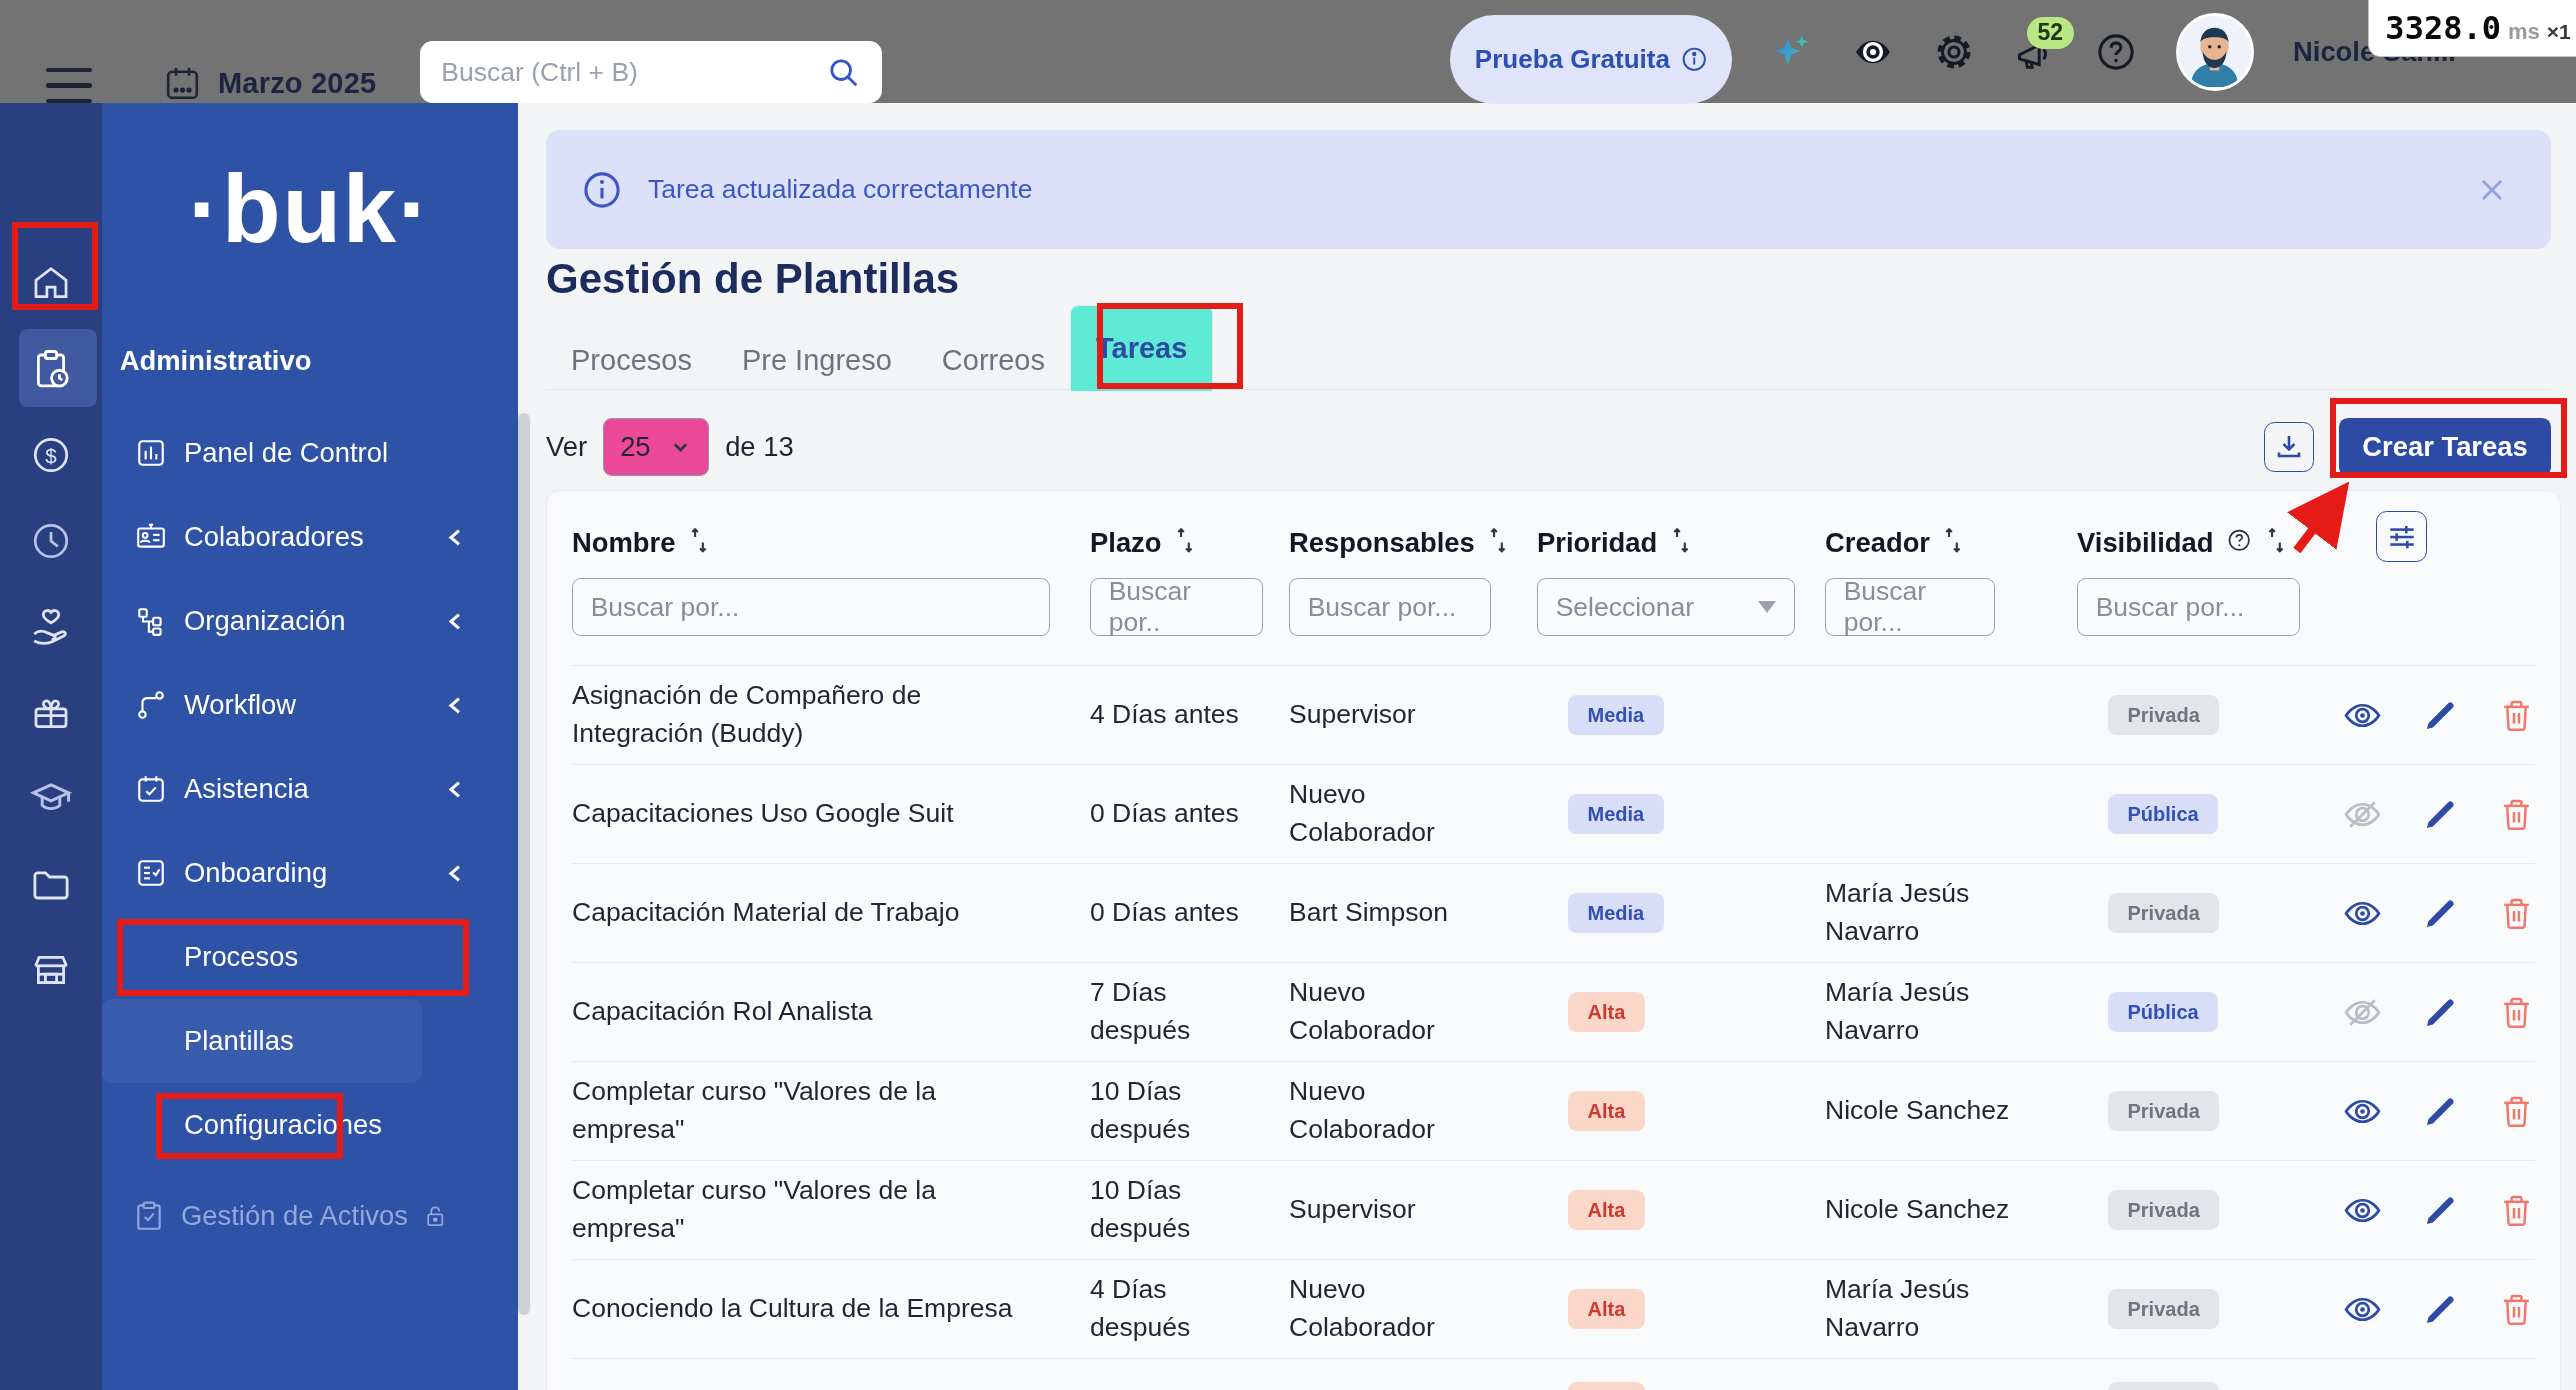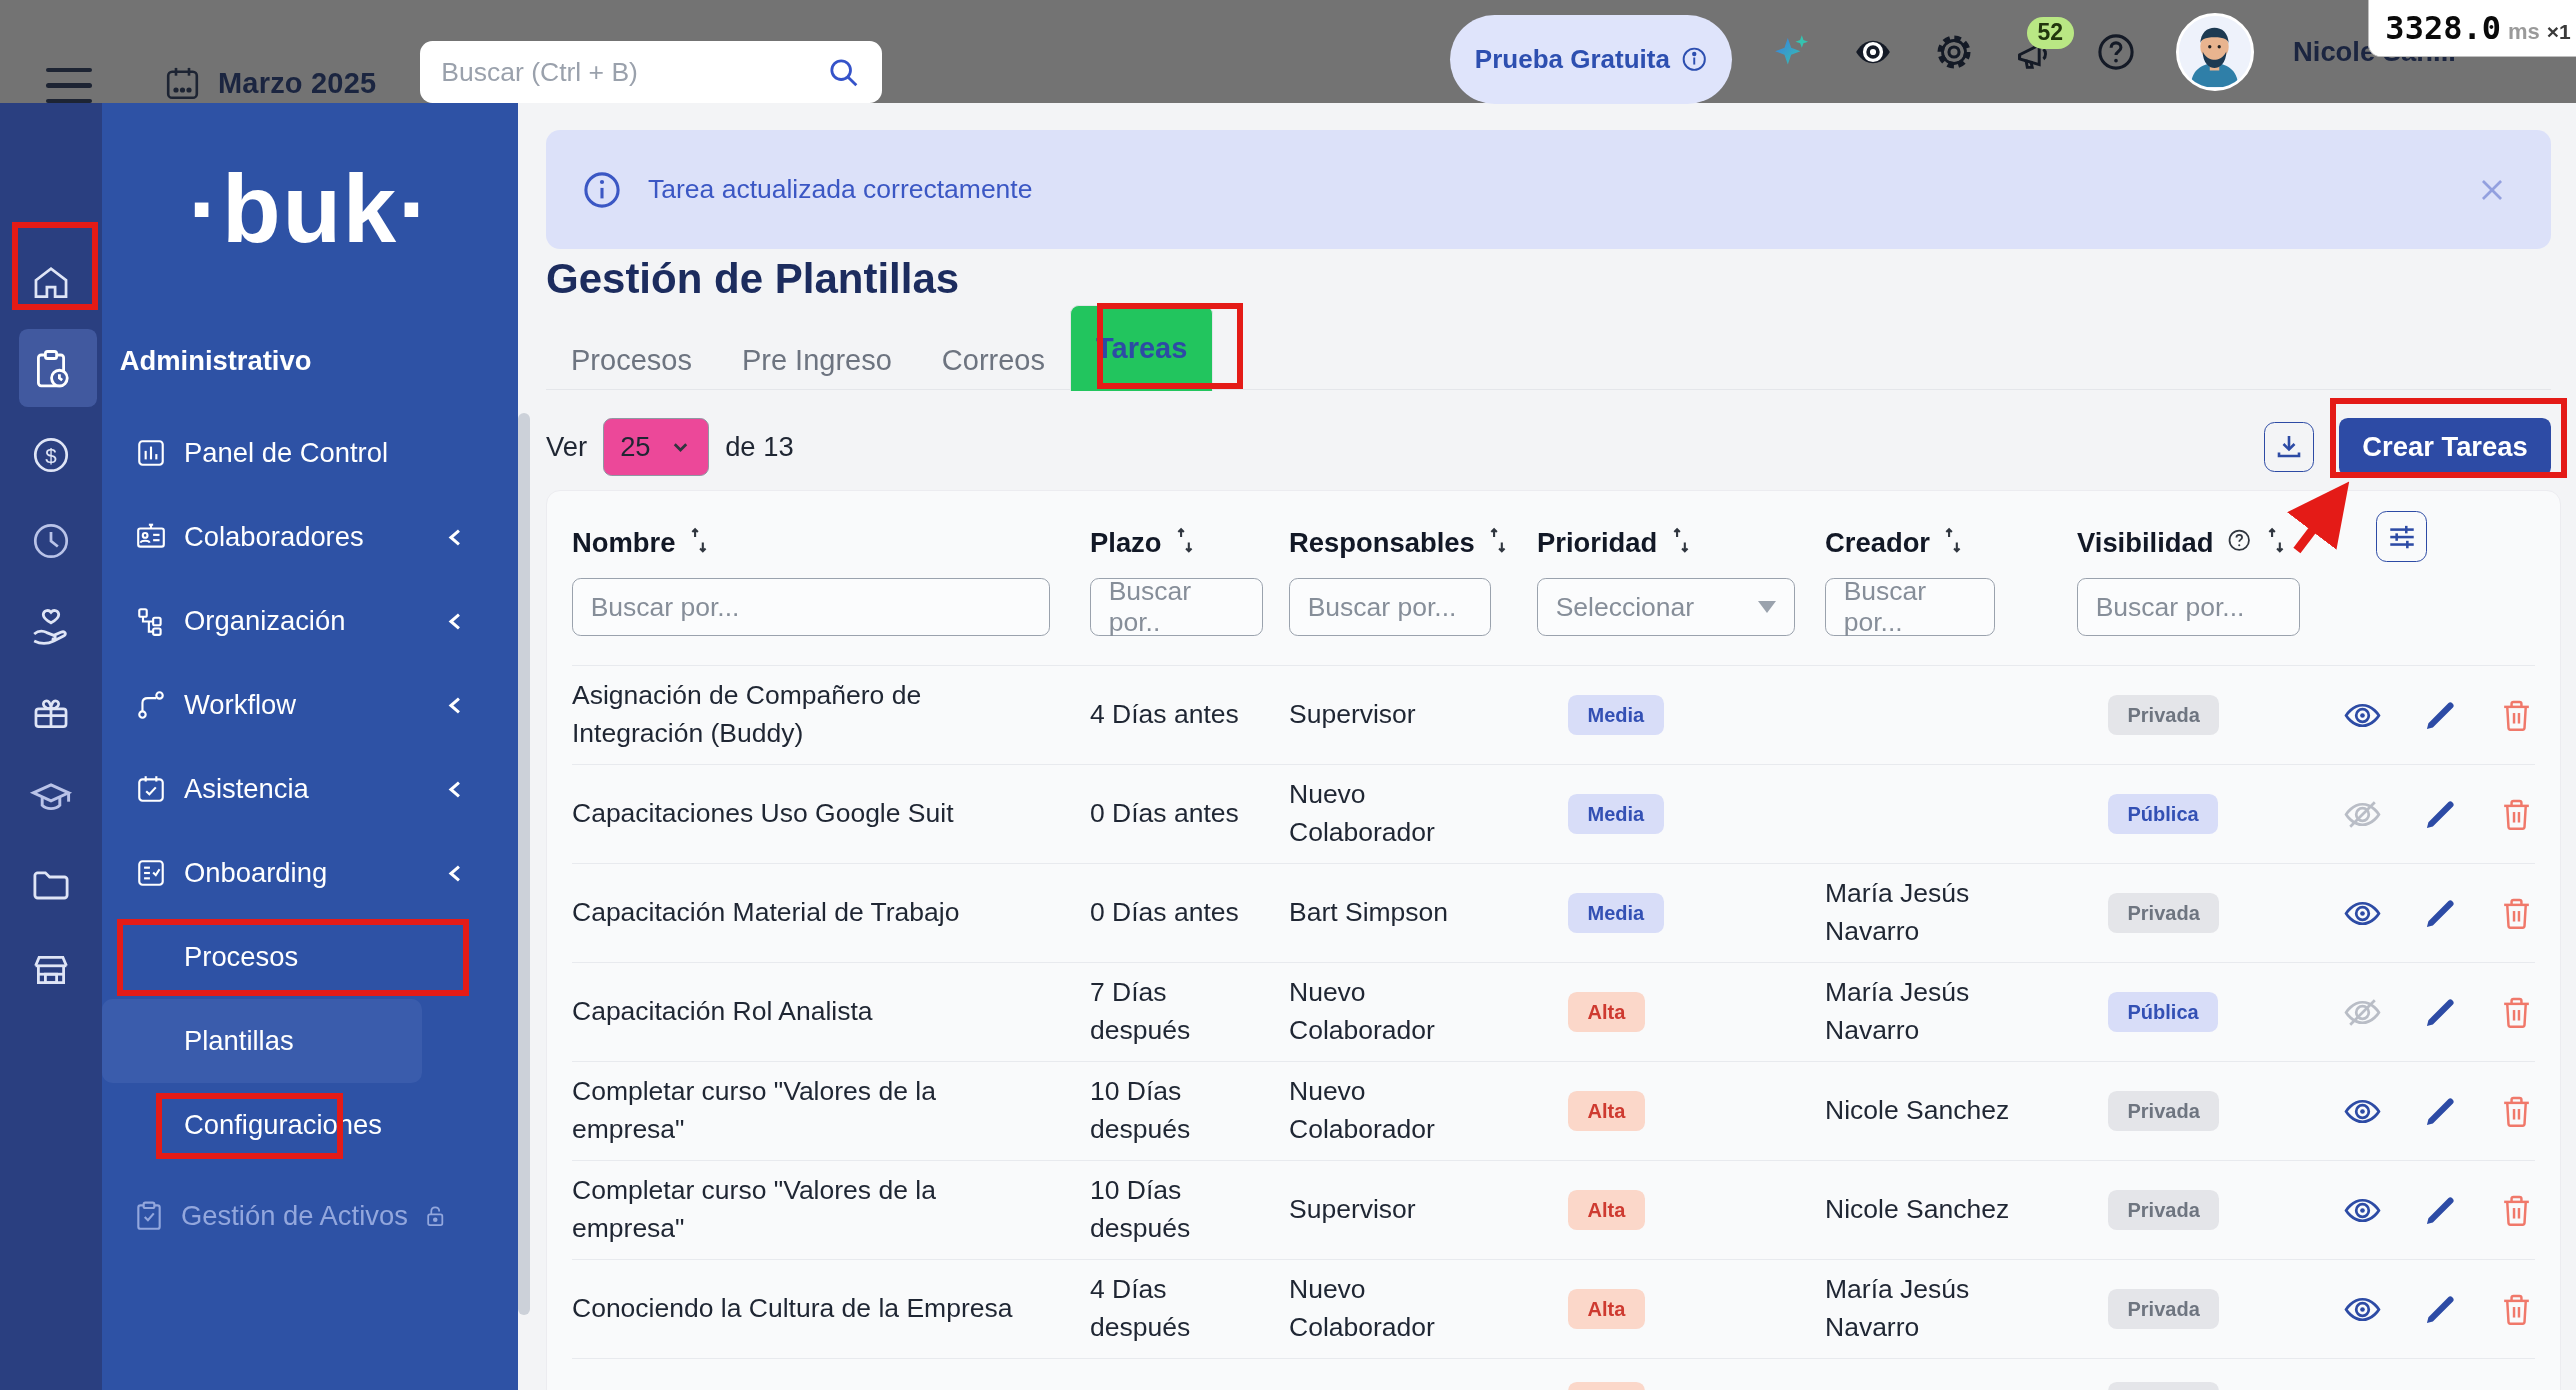--- a/index.html
+++ b/index.html
@@ -46,21 +46,21 @@
   .sidebar-scrollbar { position:absolute; left:518px; top:413px; width:11.5px; height:902px; background:#ccd1d9; border-radius:6.2px; z-index:12; cursor:pointer; }
 
   
   .main { flex:1; height:100%; position:relative; background:#f3f4f6; }
   .alert { position:absolute; left:28px; top:27.4px; width:2005px; height:119px; background:#dce1f9; border-radius:14px; display:flex; align-items:center; padding:12px 35px; }
   .alert .msg { margin-left:25px; font-size:26.5px; color:#3b57c4; font-weight:500; }
   .alert .close { position:absolute; right:42px; cursor:pointer; }
   .page-title { position:absolute; left:28px; top:152px; font-size:42px; font-weight:700; color:#1c2c5e; }
   .tabs { position:absolute; left:28px; top:201px; width:2005px; height:86px; border-bottom:1.8px solid #e4e6ea; display:flex; align-items:flex-end; }
   .tab { font-size:29px; font-weight:500; color:#6d7480; padding:0 25px; height:57px; display:flex; align-items:center; cursor:pointer; }
-  .tab.active { height:86px; background:#22c55e; border:1.8px solid #e4e6ea; border-bottom:none; border-radius:8.8px 8.8px 0 0; color:#2d4ba5; font-weight:700; margin-bottom:-1.8px; }
+  .tab.active { height:86px; background:#5eead4; border:1.8px solid #e4e6ea; border-bottom:none; border-radius:8.8px 8.8px 0 0; color:#2d4ba5; font-weight:700; margin-bottom:-1.8px; }
 
   .toolbar { position:absolute; left:28px; top:308px; width:2005px; height:71px; display:flex; align-items:center; }
   .toolbar .t-label { font-size:27.4px; color:#1f2633; }
   .page-size { margin:0 16px; width:106px; height:58px; border:1.8px solid #8f97a3; border-radius:8.8px; background:#ec4899; display:flex; align-items:center; justify-content:space-between; padding:0 16px; font-size:27.4px; color:#1f2633; cursor:pointer; }
   .tb-spacer { flex:1; }
   .download-btn { width:50px; height:50px; border:1.8px solid #2d4ba5; border-radius:10.6px; background:transparent; display:flex; align-items:center; justify-content:center; cursor:pointer; margin-right:25px; }
   .create-btn { width:212px; height:58px; background:#2d4ba5; color:#ffffff; font-size:27.4px; font-weight:600; border:none; border-radius:8.8px; cursor:pointer; font-family:inherit; }
 
   
   .card { position:absolute; left:28px; top:387px; width:2015px; height:1238px; background:#f9fafb; border:0.9px solid #ececf0; border-radius:14px 14px 0 0; padding:23px 25px 0 25px; }

